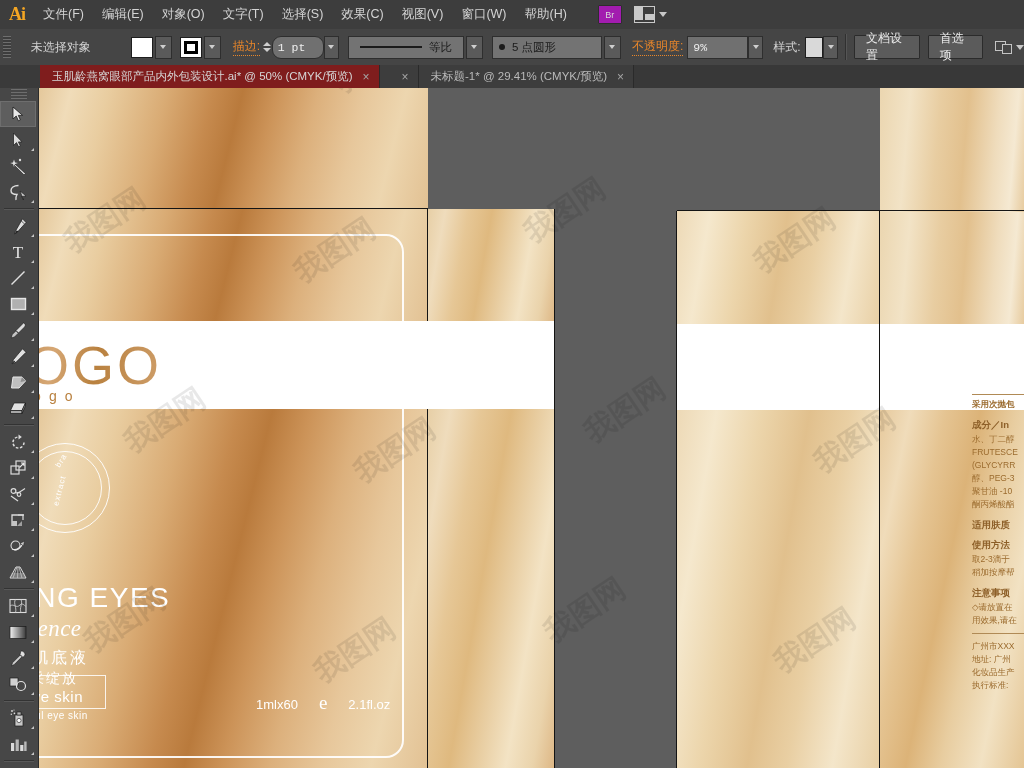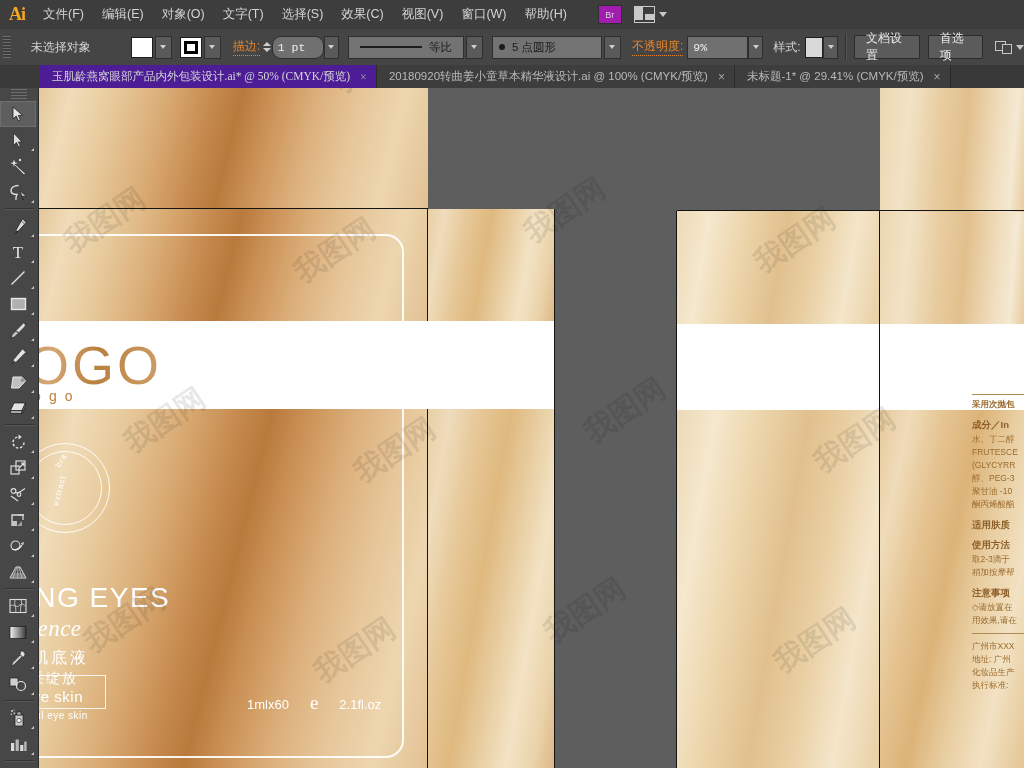--- a/index.html
+++ b/index.html
@@ -189,21 +189,21 @@
   .tabbar-spacer { width: 40px; background: #3a3a3a; }
   .tab {
     display: flex; align-items: center;
     padding: 0 9px 0 12px;
     background: #3d3d3d;
     border-right: 1px solid #2a2a2a;
     color: #b9b9b9; font-size: 11.5px;
     white-space: nowrap;
     position: relative;
   }
-  .tab.active { background: #4c1d95; color: #d6d6d6; font-family: Liberation Serif, serif; }
+  .tab.active { background: #7f1d1d; color: #d6d6d6; }
   .tab .tab-close {
     margin-left: 10px;
     color: #a5a5a5; font-size: 12px;
     line-height: 1;
   }
 
   
   .toolbar {
     position: absolute; left: 0; top: 88px;
     width: 38px; height: 680px;
@@ -468,21 +468,20 @@
     </div>
   </div>
 
   <div class="tabbar">
     <div class="tabbar-spacer"></div>
     <div class="tab active">
       <span>玉肌龄燕窝眼部产品内外包装设计.ai* @ 50% (CMYK/预览)</span>
       <span class="tab-close">×</span>
     </div>
     <div class="tab">
-      <span>20180920转曲姜小童草本精华液设计.ai @ 100% (CMYK/预览)</span>
       <span class="tab-close">×</span>
     </div>
     <div class="tab">
       <span>未标题-1* @ 29.41% (CMYK/预览)</span>
       <span class="tab-close">×</span>
     </div>
   </div>
 
   <div class="toolbar">
     <div class="tb-grip"></div>
@@ -734,21 +733,21 @@
 
     <div class="art-text prod-en" style="left:-12px; top:494px;">ING EYES</div>
     <div class="art-text prod-en2" style="left:-10px; top:528px;">sence</div>
     <div class="art-text prod-cn" style="left:-6px; top:560px;">肌底液</div>
 
     <div class="tag-box" style="left:0px; top:587px; width:67px; height:32px;"></div>
     <div class="art-text tagline-cn" style="left:-8px; top:582px;">采绽放</div>
     <div class="art-text tagline-en" style="left:-14px; top:600px;">eye skin</div>
     <div class="art-text tagline-en2" style="left:-10px; top:622px;">rful eye skin</div>
 
-    <div class="art-text volume" style="left:209px; top:604px;gap:21px;">
+    <div class="art-text volume" style="left:218px; top:604px;gap:21px;">
       <span>1mlx60</span>
       <span class="e-mark">e</span>
       <span>2.1fl.oz</span>
     </div>
 
     <div class="info-col" style="left:934px; top:300px;">
       <div class="info-rule"></div>
       <div class="info-line" style="font-weight:bold;">采用次抛包</div>
       <div class="info-head">成分／In</div>
       <div class="info-line">水、丁二醇</div>

